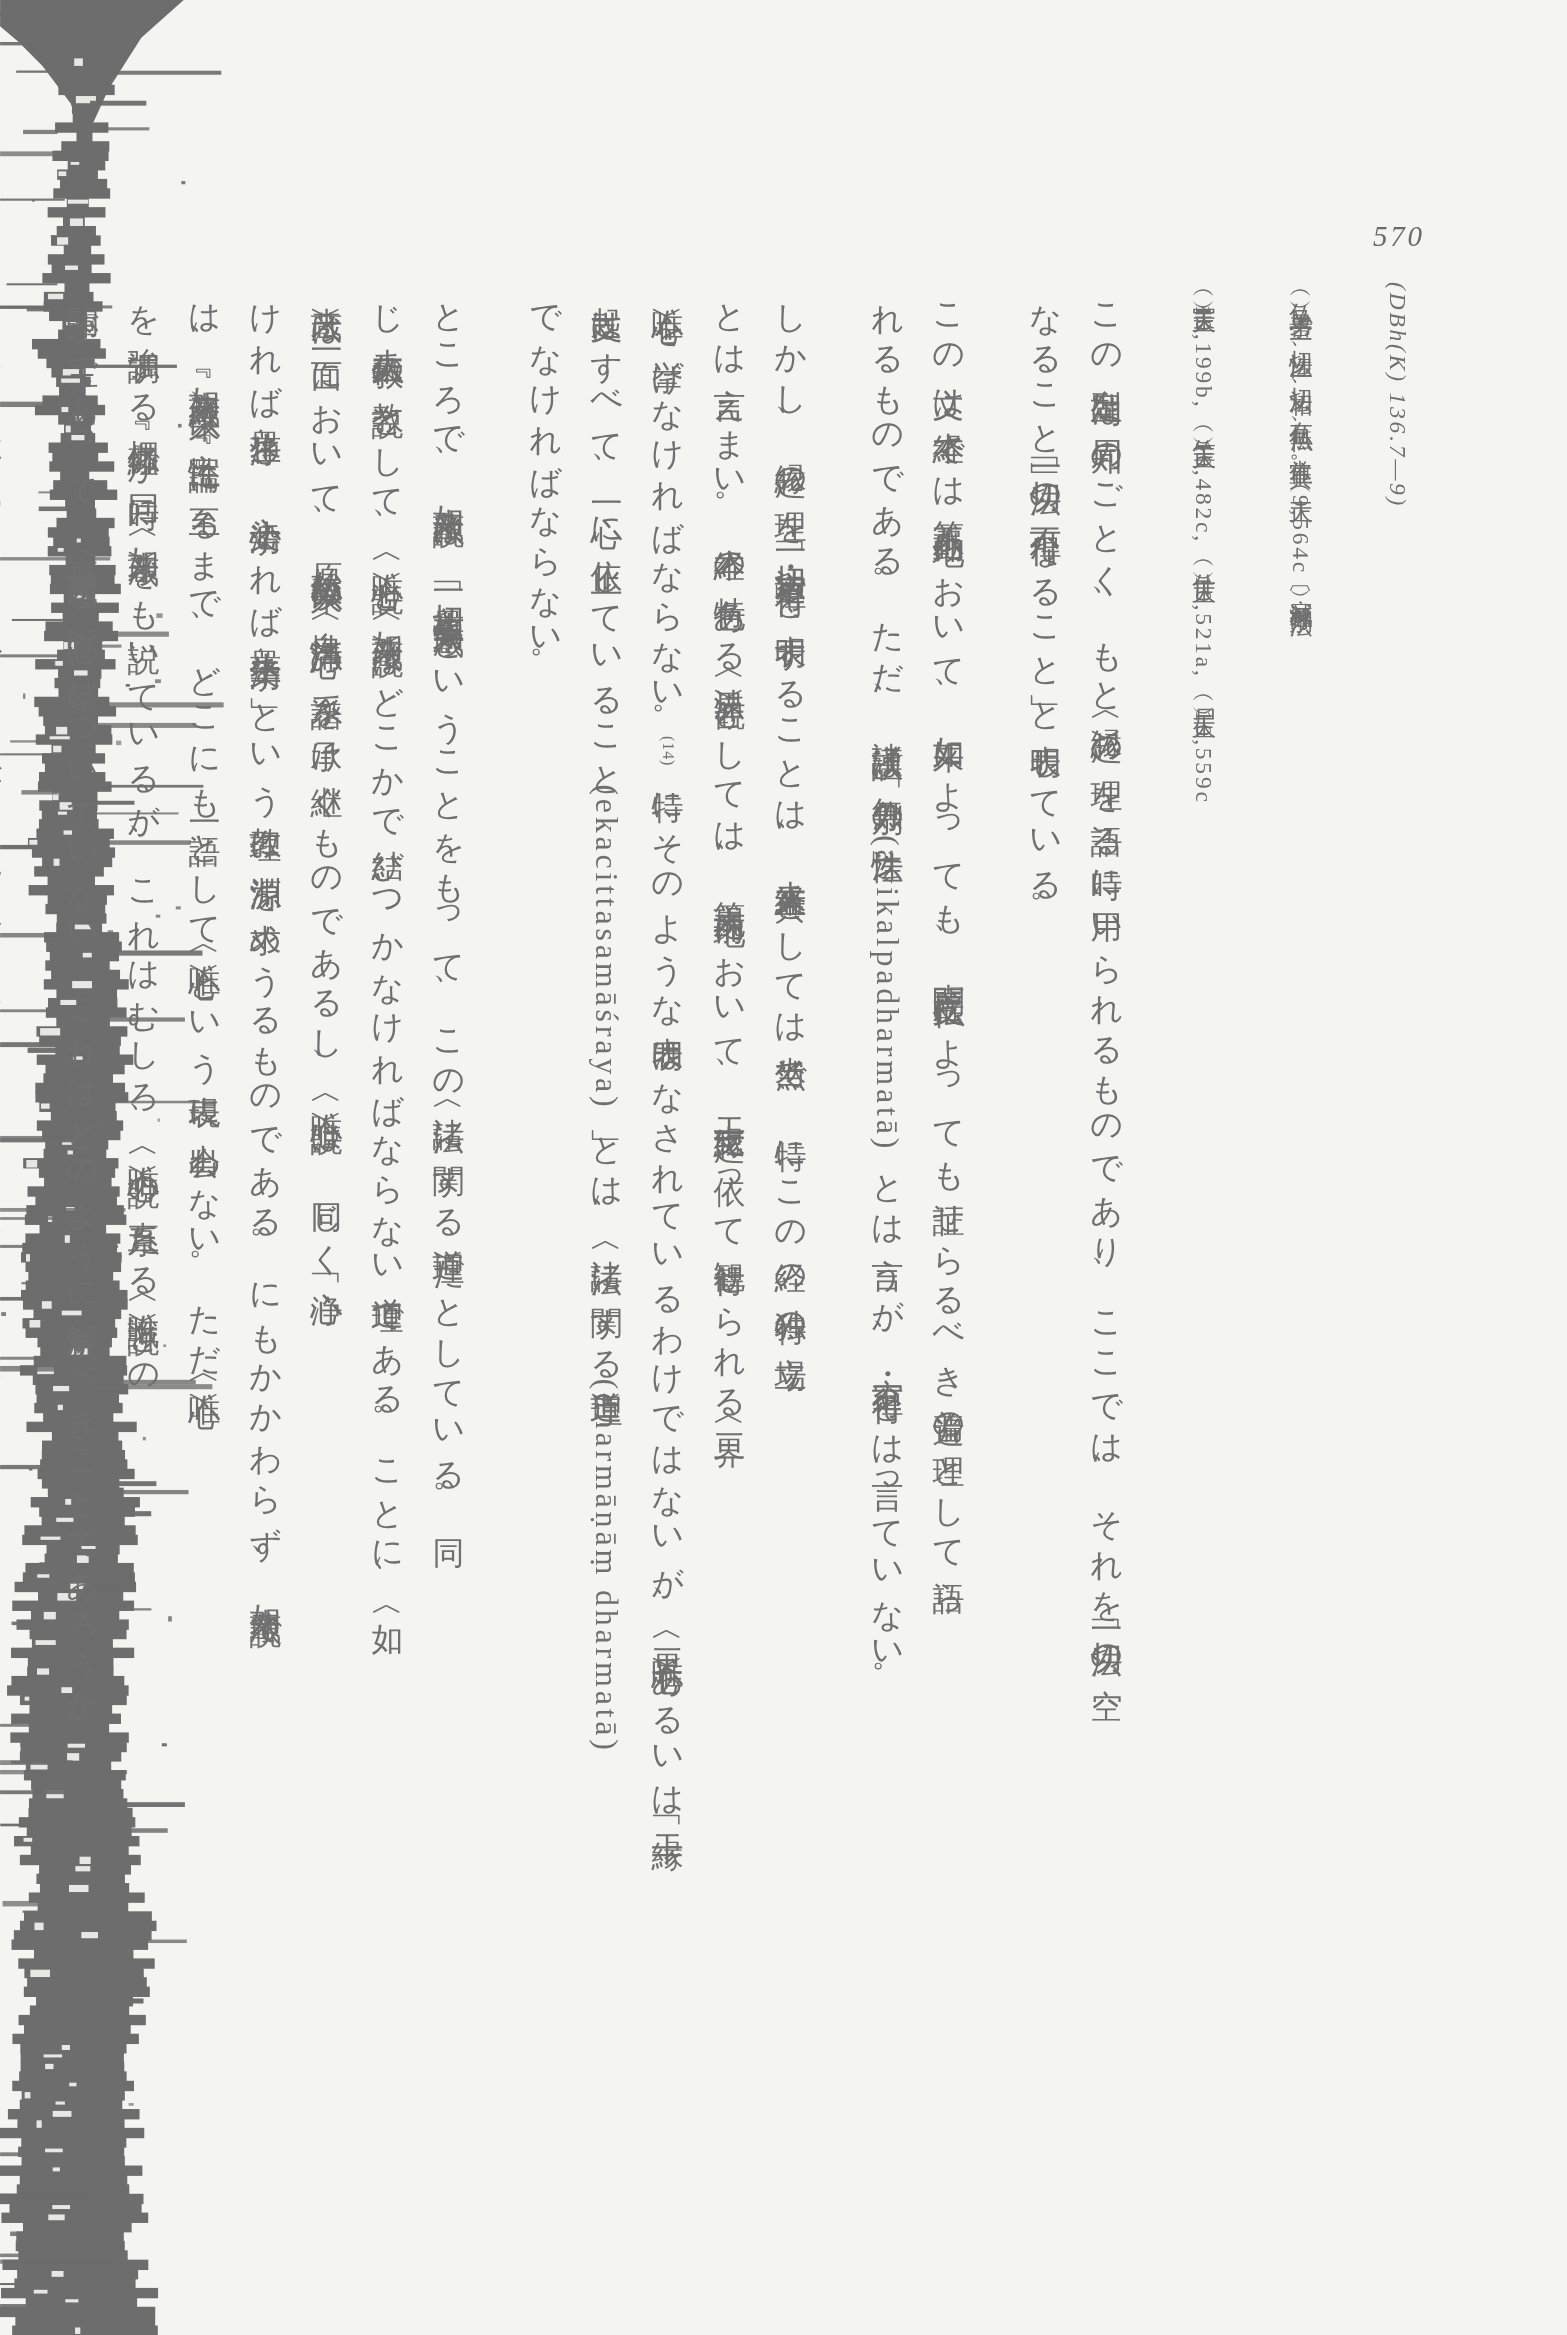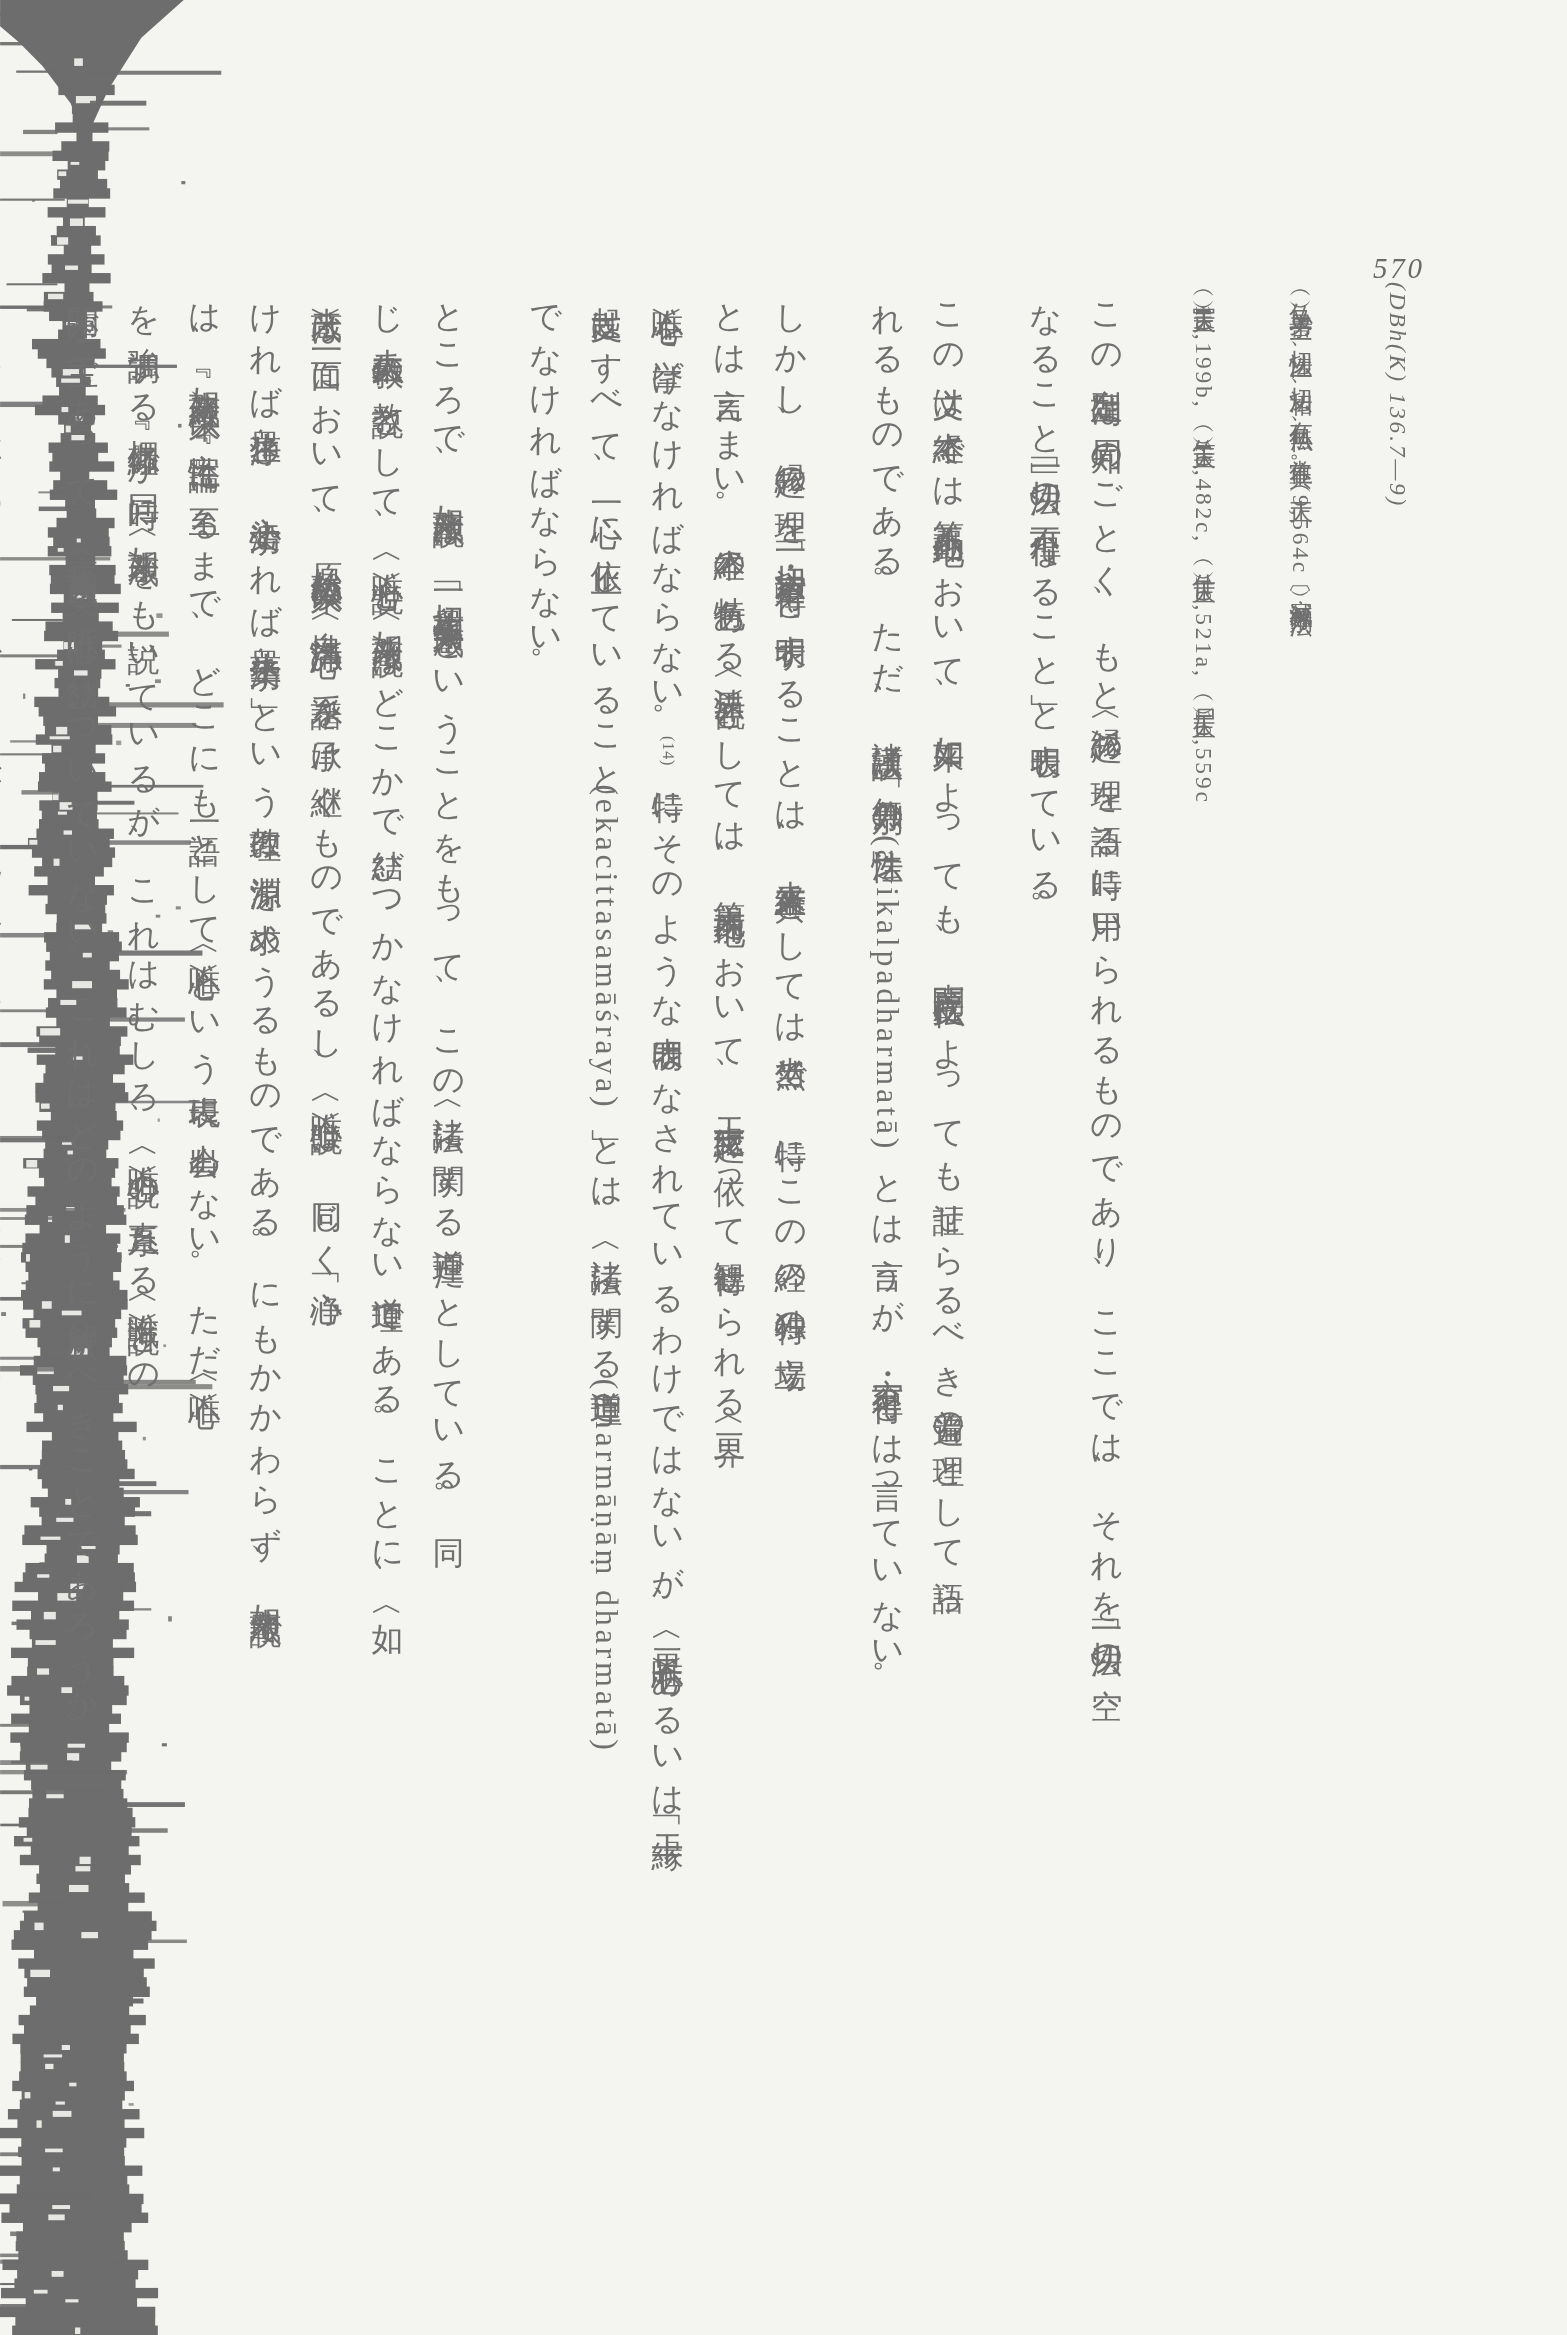--- a/index.html
+++ b/index.html
@@ -13,21 +13,21 @@
   }
   .scan-band {
     position: absolute;
     left: 0; top: 0;
     width: 245px; height: 2335px;
     pointer-events: none;
   }
   .pagenum {
     position: absolute;
     left: 1373px;
-    top: 252px;
+    top: 220px;
     font-size: 29px;
     font-style: italic;
     color: #6a6a6a;
     letter-spacing: 2.8px;
   }
   .textblock {
     position: absolute;
     top: 282px;
     right: 104px;
     height: 1841px;

